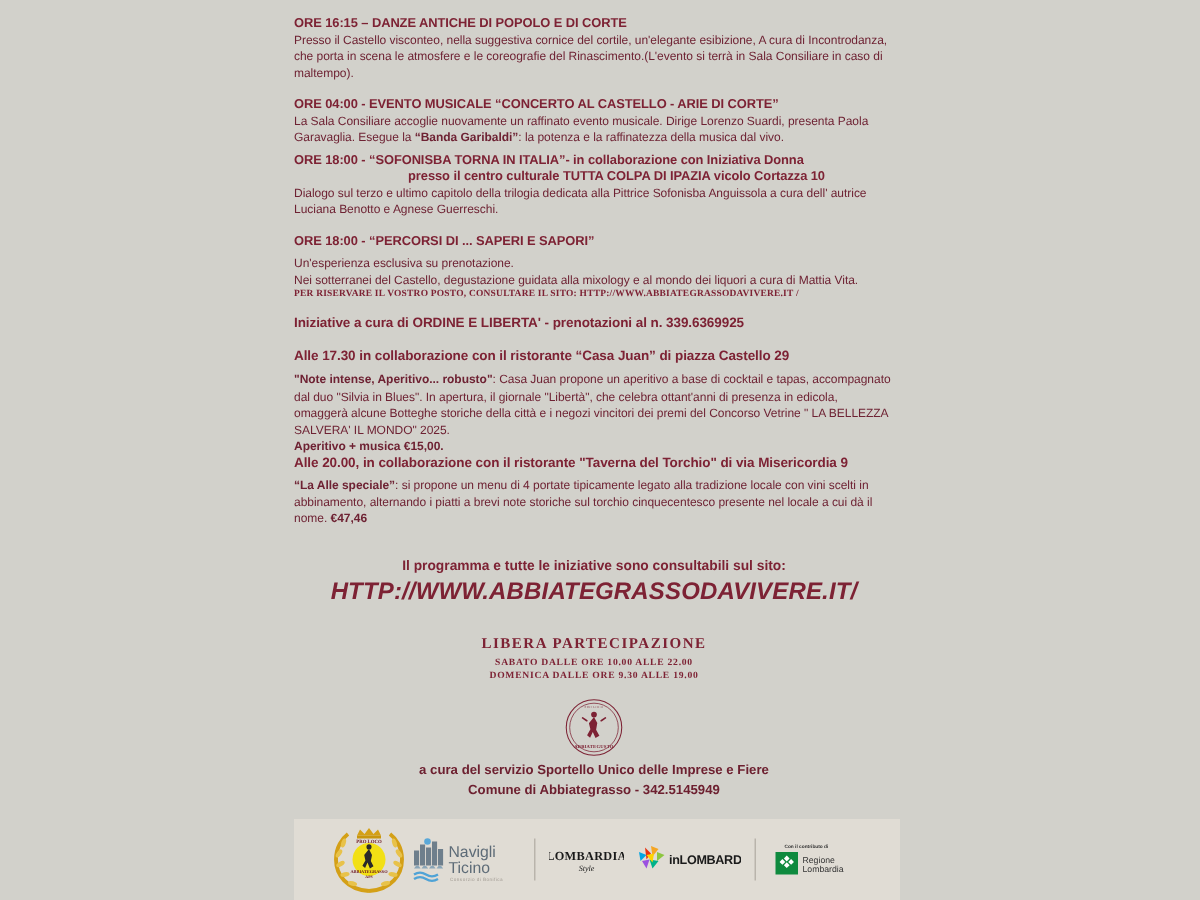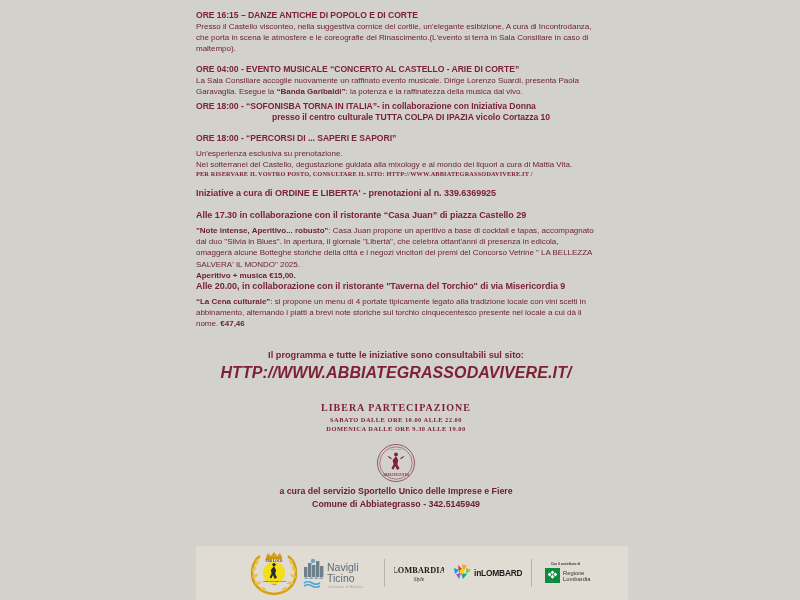--- a/index.html
+++ b/index.html
@@ -158,21 +158,20 @@
     position: absolute;
     left: 196px;
     top: 546px;
     width: 404px;
     height: 54px;
     background: #e0dcd4;
     display: flex;
     align-items: center;
     justify-content: center;
     gap: 0px;
-    padding-left: 28px;
   }
   .logo-slot {
     display: flex;
     align-items: center;
     justify-content: center;
     height: 46px;
   }
   .vsep {
     width: 1px;
     height: 28px;
@@ -203,20 +202,21 @@
     <div>
       <p class="hd">ORE 04:00 - EVENTO MUSICALE “CONCERTO AL CASTELLO - ARIE DI CORTE”</p>
       <p class="body-txt"><span>La Sala Consiliare accoglie nuovamente un raffinato evento musicale. Dirige Lorenzo Suardi, presenta Paola Garavaglia. Esegue la </span><b>“Banda Garibaldi”</b><span>: la potenza e la raffinatezza della musica dal vivo.</span></p>
     </div>
 
     <div class="sp-xs"></div>
 
     <div>
       <p class="hd">ORE 18:00 - “SOFONISBA TORNA IN ITALIA”-   in collaborazione con Iniziativa Donna</p>
       <p class="hd hd-line2">presso il centro culturale TUTTA COLPA DI IPAZIA vicolo Cortazza 10</p>
+      <p class="body-txt">Dialogo sul terzo e ultimo capitolo della trilogia dedicata alla Pittrice Sofonisba Anguissola a cura dell' autrice Luciana Benotto  e Agnese Guerreschi.</p>
     </div>
 
     <div class="sp-m"></div>
 
     <div>
       <p class="hd">ORE 18:00 - “PERCORSI DI ... SAPERI E SAPORI”</p>
       <div class="sp-xs"></div>
       <p class="body-txt">Un'esperienza esclusiva su prenotazione.</p>
       <p class="body-txt">Nei sotterranei del Castello, degustazione guidata alla mixology e al mondo dei liquori a cura di Mattia Vita.</p>
       <p class="tiny-caps">PER RISERVARE IL VOSTRO POSTO, CONSULTARE IL SITO: HTTP://WWW.ABBIATEGRASSODAVIVERE.IT /</p>
@@ -231,21 +231,21 @@
     <div>
       <p class="hd big">Alle 17.30 in collaborazione con il ristorante “Casa Juan” di piazza Castello 29</p>
       <div class="sp-xs"></div>
       <p class="body-txt"><b>"Note intense, Aperitivo... robusto"</b><span>: Casa Juan  propone un aperitivo a base di cocktail e tapas, accompagnato dal duo "Silvia in Blues". In apertura, il giornale "Libertà", che celebra ottant'anni di presenza in edicola, omaggerà alcune Botteghe storiche della città e i negozi vincitori dei premi del Concorso Vetrine " LA BELLEZZA SALVERA' IL MONDO" 2025.</span></p>
       <p class="body-txt"><b>Aperitivo + musica €15,00.</b></p>
     </div>
 
     <div>
       <p class="hd big">Alle 20.00, in collaborazione con il ristorante "Taverna del Torchio" di via Misericordia 9</p>
       <div class="sp-xs"></div>
-      <p class="body-txt"><b>“La Cena culturale”</b><span>: si propone un menu di 4 portate tipicamente legato alla tradizione locale con vini scelti in abbinamento, alternando i piatti a brevi note storiche sul torchio cinquecentesco presente nel locale a cui dà il nome. </span><b>€47,46</b></p>
+      <p class="body-txt"><b>“La Alle speciale”</b><span>: si propone un menu di 4 portate tipicamente legato alla tradizione locale con vini scelti in abbinamento, alternando i piatti a brevi note storiche sul torchio cinquecentesco presente nel locale a cui dà il nome. </span><b>€47,46</b></p>
     </div>
 
     <div class="sp-l"></div>
 
     <div class="closing">
       <div class="l1">Il programma e tutte le iniziative sono consultabili sul sito:</div>
       <div class="l2">HTTP://WWW.ABBIATEGRASSODAVIVERE.IT/</div>
     </div>
 
     <div class="partecip">

